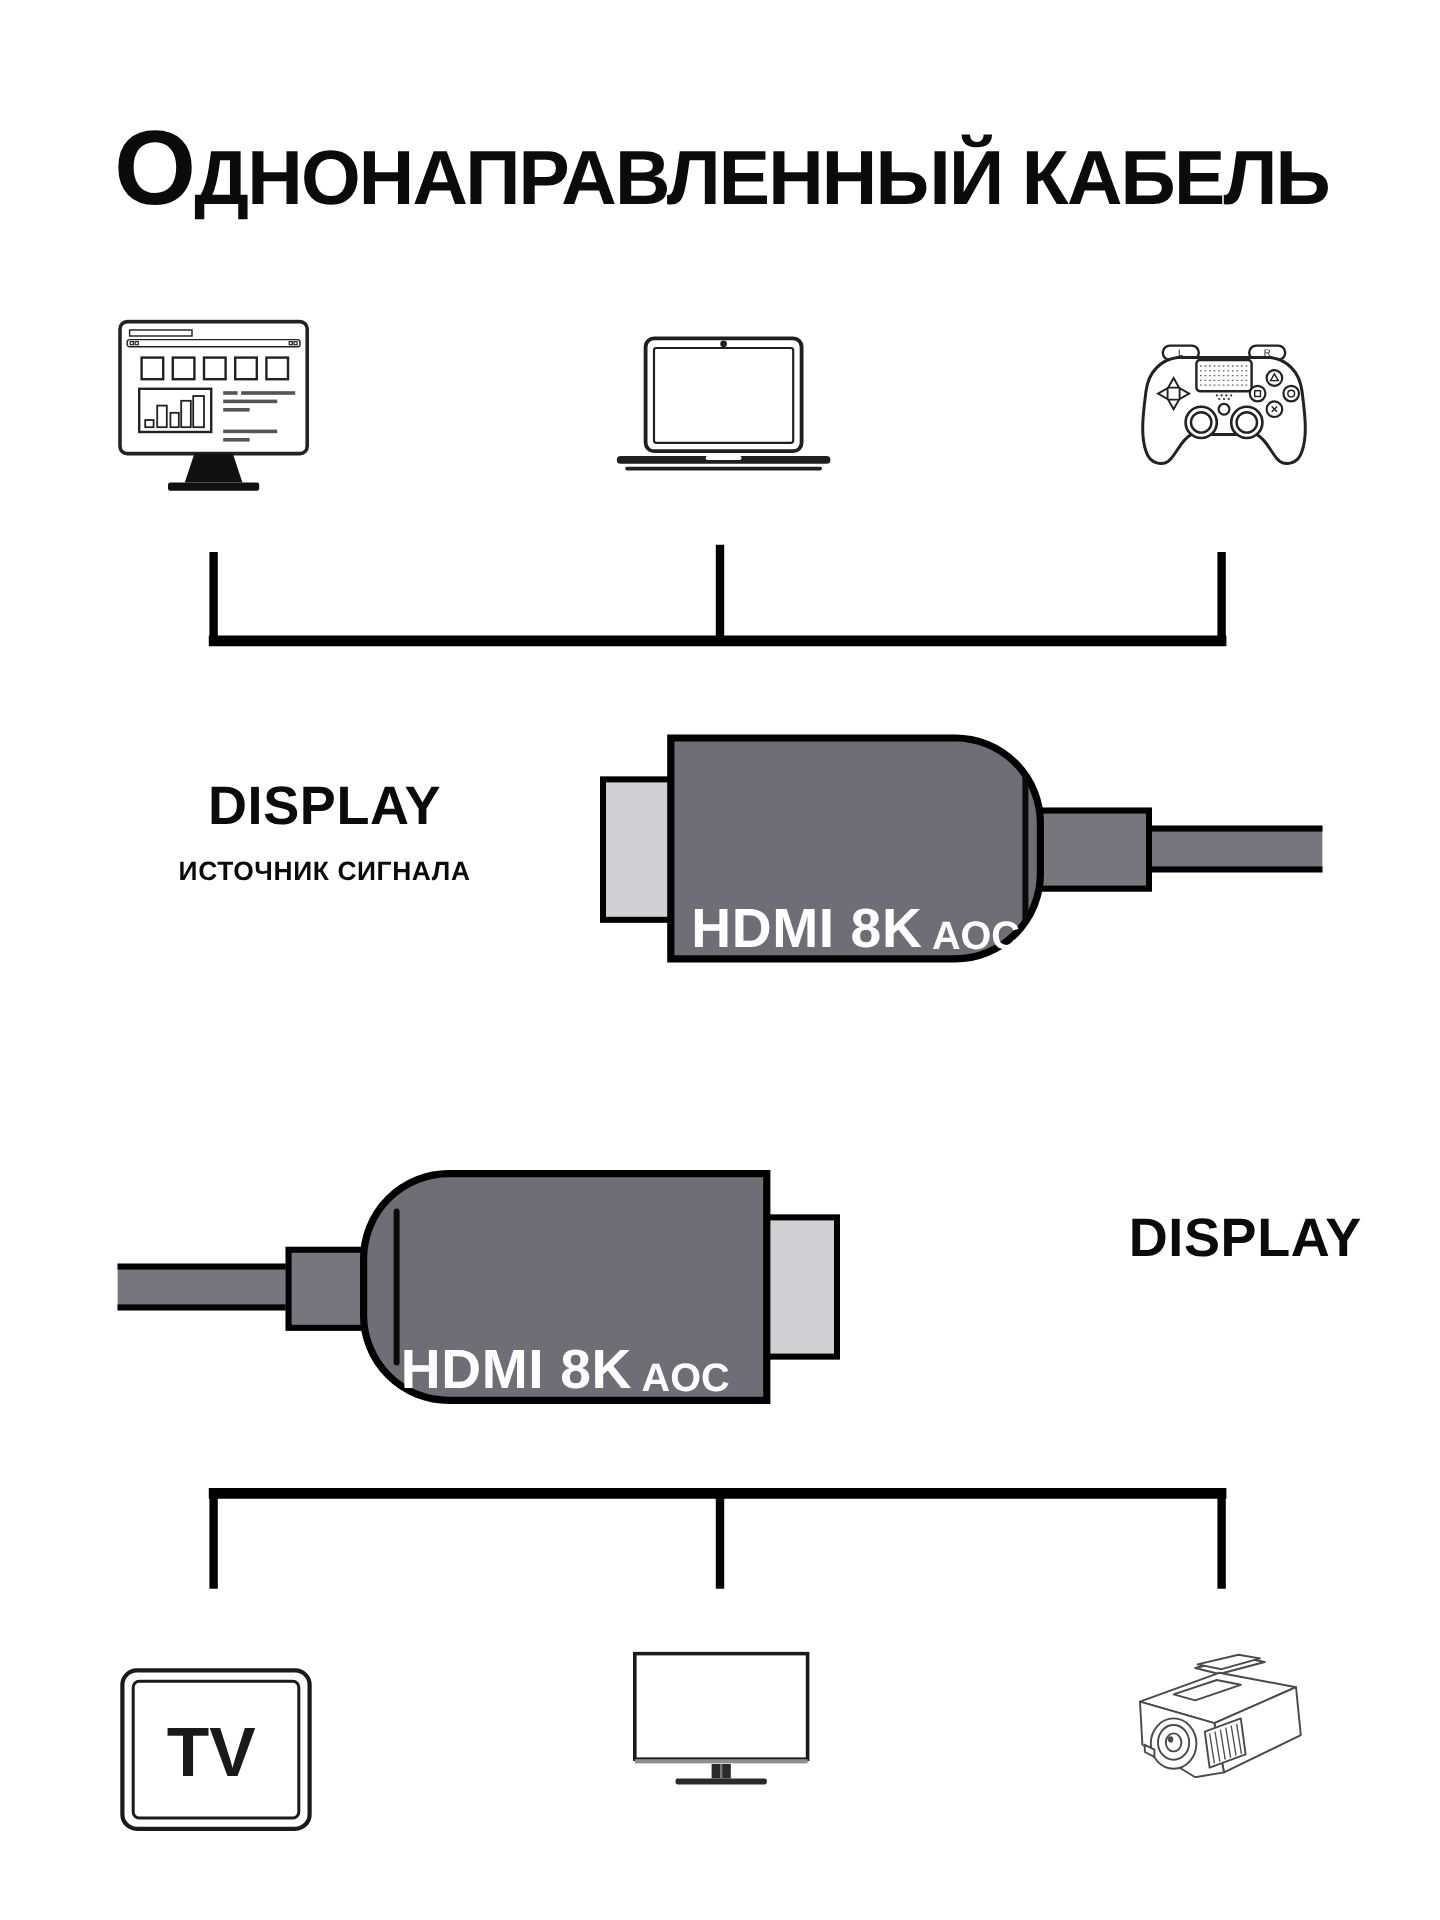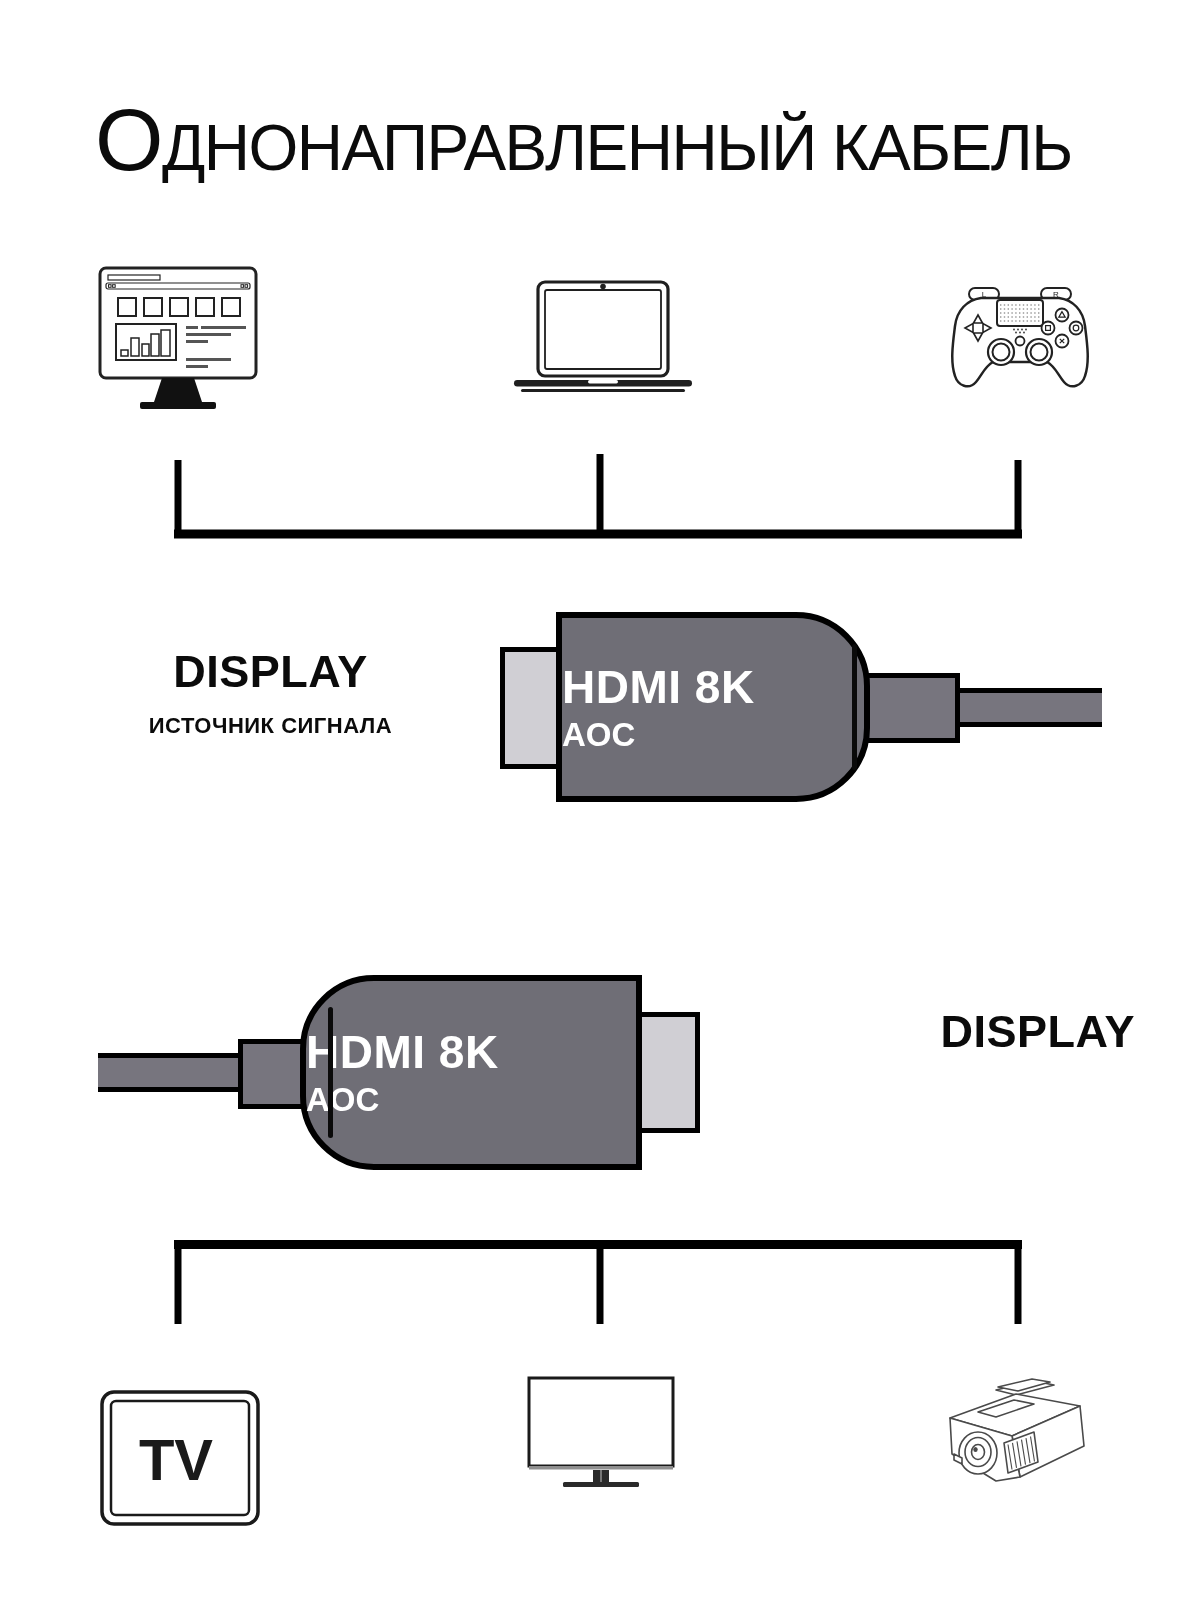--- a/index.html
+++ b/index.html
@@ -5,21 +5,21 @@
   html,body{margin:0;padding:0;background:#fff;}
   .page{
     position:relative;width:1200px;height:1600px;background:var(--page-bg,#fff);
     font-family:"Liberation Sans",sans-serif;overflow:hidden;
   }
   *{box-sizing:border-box;}
 
   
   .title{
     position:absolute;left:95px;top:96px;width:1010px;margin:0;
-    color:var(--ink,#000);font-weight:400;white-space:nowrap;
+    color:var(--ink,#000);font-weight:700;white-space:nowrap;
     letter-spacing:-1.5px;line-height:1;
   }
   .title-lead{font-size:88px;}
   .title-rest{font-size:64px;}
 
   
   .icon{position:absolute;}
   .icon svg{display:block;width:100%;height:100%;}
   .ic-desktop   {left:98px;  top:266px; width:160px;height:148px;}
   .ic-laptop    {left:512px; top:280px; width:182px;height:122px;}
@@ -40,21 +40,21 @@
   .label-en{font-size:45px;font-weight:700;letter-spacing:0.5px;}
   .label-ru{font-size:22px;font-weight:700;margin-top:15px;letter-spacing:0.5px;}
 
   
   .plug{position:absolute;background:var(--connector-plug,#D0CFD4);border:5px solid #000;z-index:1;}
   .plug-src{left:500px;top:647px;width:66px;height:122px;}
   .plug-dst{left:634px;top:1012px;width:66px;height:121px;}
 
   .cbody{
     position:absolute;background:var(--connector-body,#6F6E76);border:6px solid #000;z-index:3;
-    display:flex;flex-direction:column;align-items:flex-start;justify-content:center;gap:8px;
+    display:flex;flex-direction:row;align-items:flex-end;justify-content:center;gap:8px;
     color:var(--connector-text,#fff);font-weight:700;
   }
   .cbody-src{left:556px;top:612px;width:314px;height:190px;border-radius:0 74px 74px 0;}
   .cbody-dst{left:300px;top:975px;width:342px;height:195px;border-radius:74px 0 0 74px;}
   .hdmi-line{font-size:46px;line-height:1;letter-spacing:0.5px;}
   .aoc-line{font-size:33px;line-height:1;}
   .groove{position:absolute;top:26px;bottom:26px;width:5px;background:#0a0a0a;border-radius:3px;}
   .groove-right{right:7px;}
   .groove-left{left:22px;}
 

